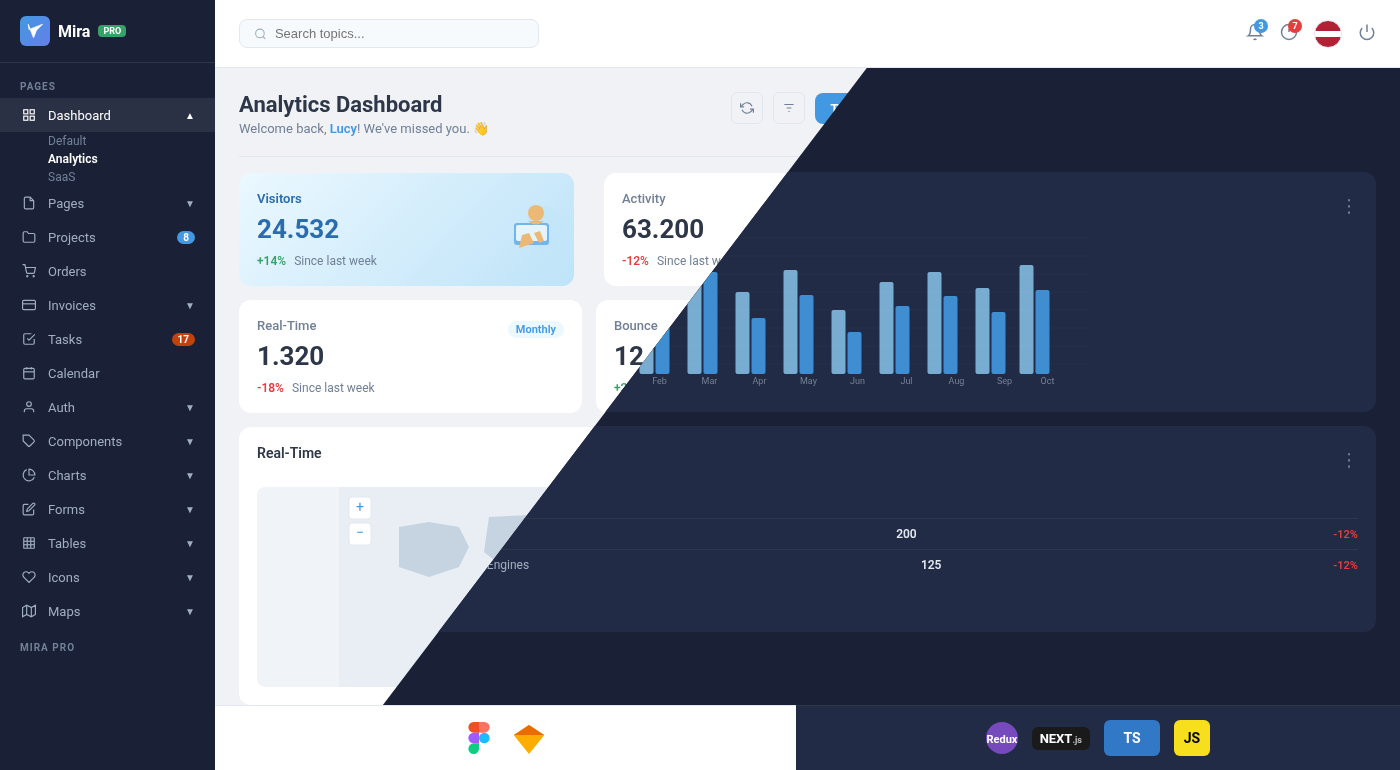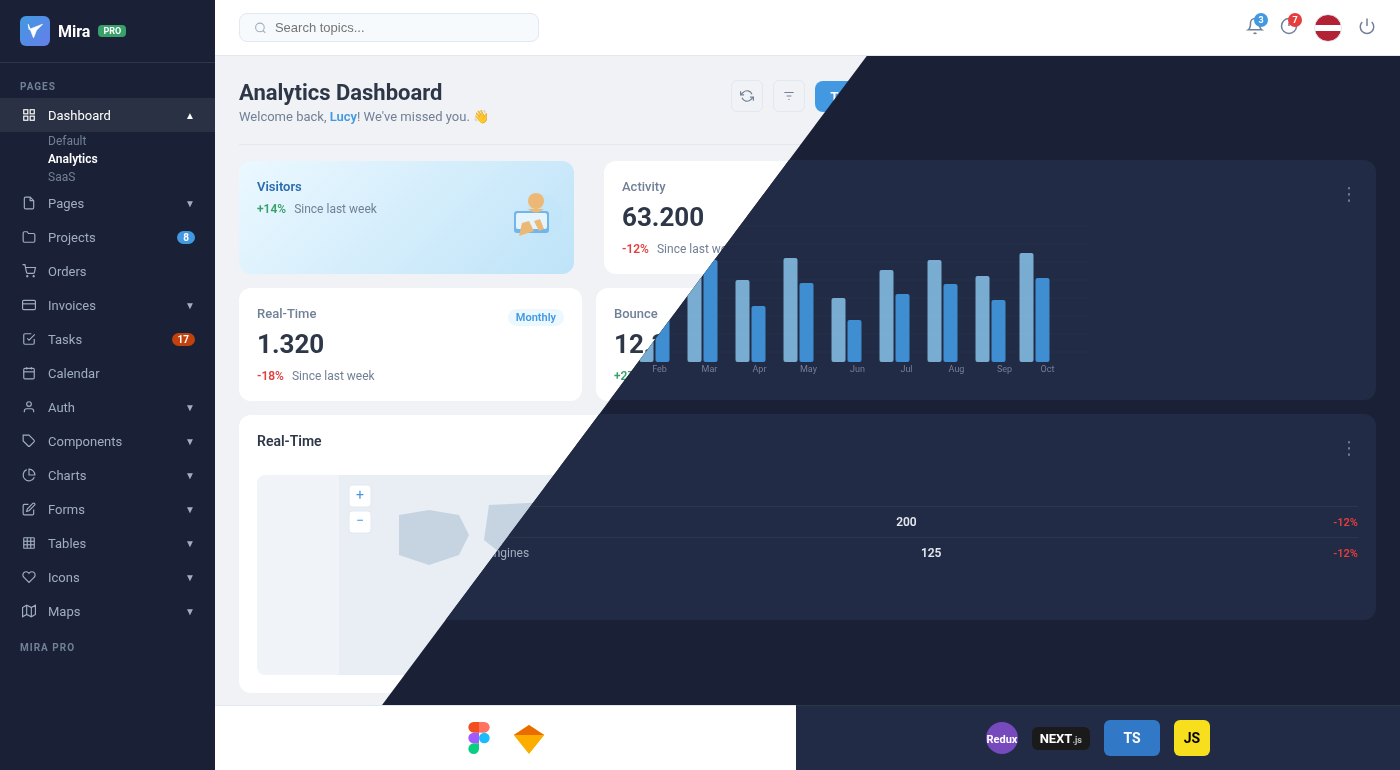--- a/index.html
+++ b/index.html
@@ -18,21 +18,21 @@
     .sidebar-item .chevron { margin-left: auto; font-size: 10px; }
     .sidebar-badge { background: #4299e1; color: white; font-size: 10px; font-weight: 700; padding: 1px 6px; border-radius: 10px; margin-left: auto; }
     .sidebar-badge.orange { background: #c2410c; }
     .sidebar-sub { padding-left: 48px; font-size: 12px; color: #718096; padding-top: 2px; padding-bottom: 2px; cursor: pointer; }
     .sidebar-sub.active { color: white; font-weight: 600; }
 
     
     .main { flex: 1; display: flex; flex-direction: column; overflow: hidden; position: relative; }
 
     
-    .header { background: white; height: 56px; display: flex; align-items: center; padding: 0 24px; border-bottom: 1px solid #e2e8f0; gap: 16px; flex-shrink: 0; }
+    .header { background: white; height: 68px; display: flex; align-items: center; padding: 0 24px; border-bottom: 1px solid #e2e8f0; gap: 16px; flex-shrink: 0; }
     .search-box { display: flex; align-items: center; gap: 8px; background: #f7fafc; border: 1px solid #e2e8f0; border-radius: 8px; padding: 6px 14px; flex: 1; max-width: 300px; }
     .search-box input { border: none; background: transparent; outline: none; font-size: 13px; color: #718096; width: 100%; }
     .header-right { margin-left: auto; display: flex; align-items: center; gap: 16px; }
     .header-icon { position: relative; cursor: pointer; color: #718096; }
     .header-badge { position: absolute; top: -4px; right: -4px; background: #4299e1; color: white; font-size: 9px; font-weight: 700; width: 14px; height: 14px; border-radius: 50%; display: flex; align-items: center; justify-content: center; }
     .header-badge.red { background: #e53e3e; }
     .flag-circle { width: 28px; height: 28px; border-radius: 50%; overflow: hidden; background: linear-gradient(#b22234, #b22234 40%, white 40%, white 60%, #b22234 60%); border: 1px solid #e2e8f0; }
     .power-icon { color: #718096; cursor: pointer; }
 
     
@@ -328,20 +328,21 @@
             <button class="btn-primary">Today: April 29</button>
           </div>
         </div>
 
         <div style="height: 1px; background: #e2e8f0; margin-bottom: 16px;"></div>
 
         <div style="display: grid; grid-template-columns: 1fr 1fr; gap: 30px; margin-bottom: 14px;">
 
           <div class="stat-card visitors-card">
             <div class="stat-label">Visitors</div>
+            <div class="stat-value">24.532</div>
             <div class="stat-footer">
               <span class="stat-pos">+14%</span>
               <span>Since last week</span>
             </div>
             <div class="visitors-illustration">
               
               <svg width="80" height="70" viewBox="0 0 80 70">
                 <ellipse cx="60" cy="35" rx="18" ry="22" fill="#bee3f8" opacity="0.5"></ellipse>
                 <rect x="30" y="30" width="35" height="22" rx="3" fill="#4299e1" opacity="0.8"></rect>
                 <rect x="32" y="32" width="31" height="16" rx="2" fill="#ebf8ff"></rect>

